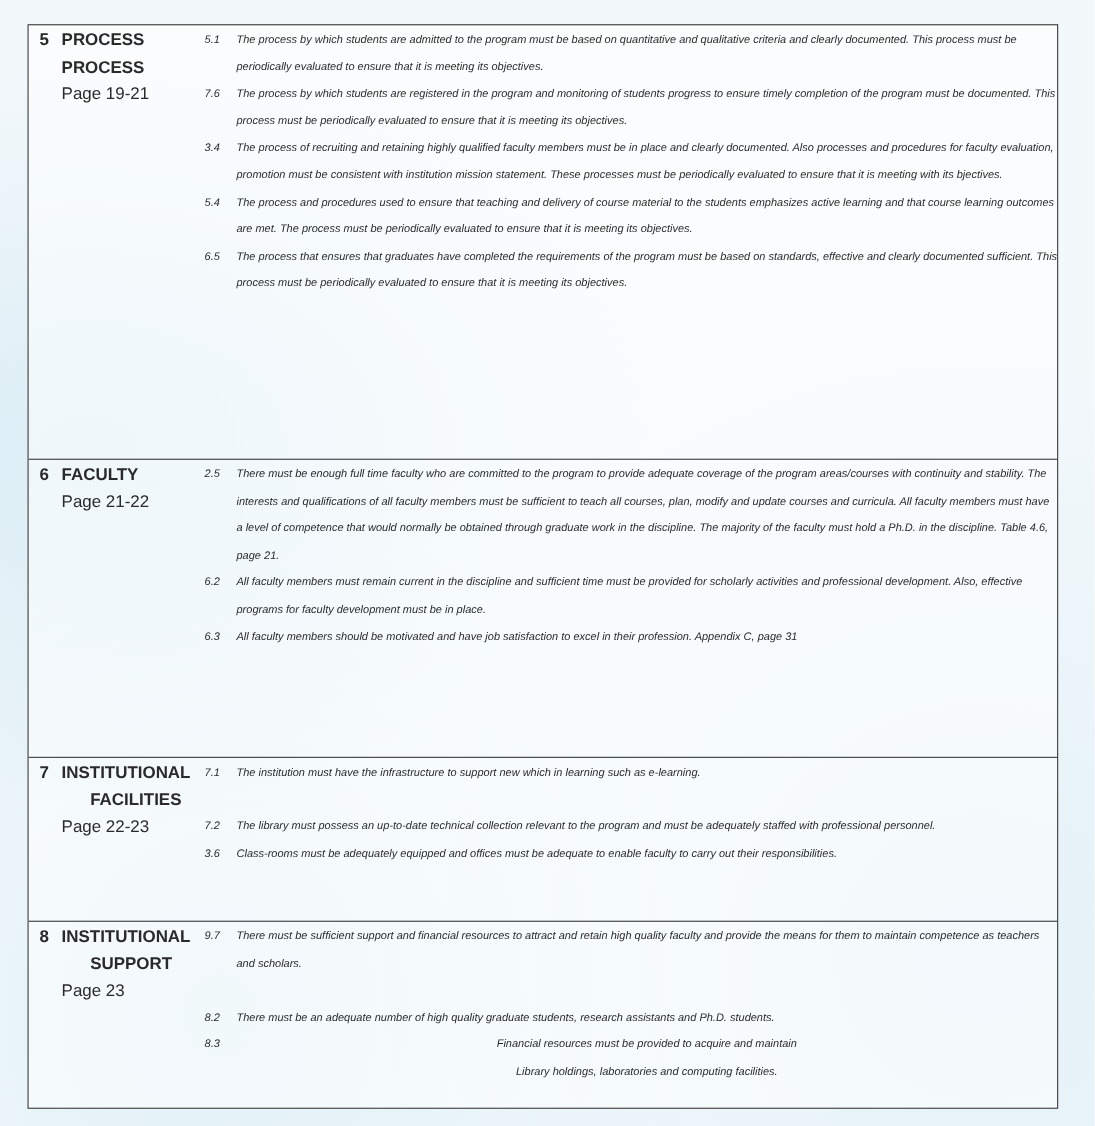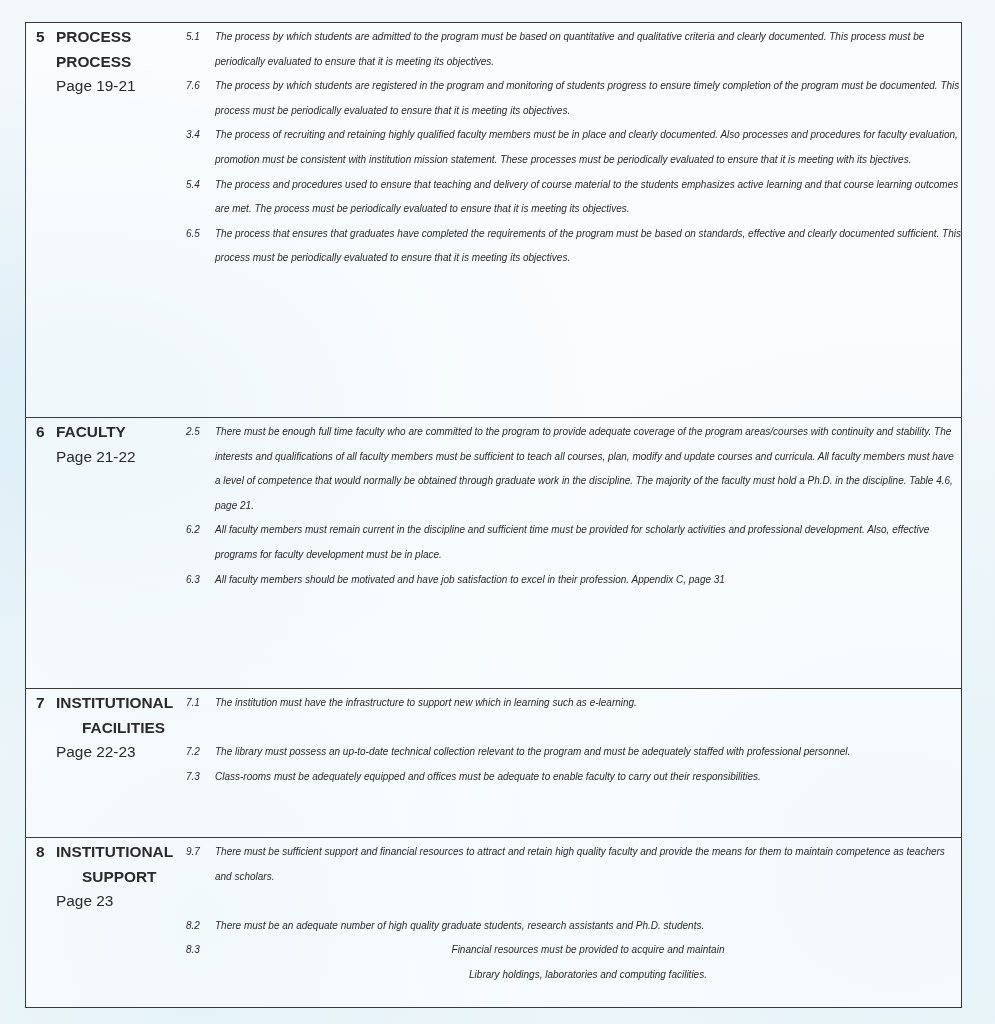--- a/index.html
+++ b/index.html
@@ -162,21 +162,21 @@
     <div class="items">
       <div class="item gap-after">
         <span class="item-num">7.1</span>
         <span class="item-text">The institution must have the infrastructure to support new which in learning such as e-learning.</span>
       </div>
       <div class="item">
         <span class="item-num">7.2</span>
         <span class="item-text">The library must possess an up-to-date technical collection relevant to the program and must be adequately staffed with professional personnel.</span>
       </div>
       <div class="item">
-        <span class="item-num">7.3</span>
+        <span class="item-num">3.6</span>
         <span class="item-text">Class-rooms must be adequately equipped and offices must be adequate to enable faculty to carry out their responsibilities.</span>
       </div>
     </div>
   </div>
 
   <div class="row r8">
     <div class="section-head">
       <span class="section-num">8</span>
       <span class="section-title">INSTITUTIONAL</span>
       <span class="section-title" style="padding-left:46px;">SUPPORT</span>

